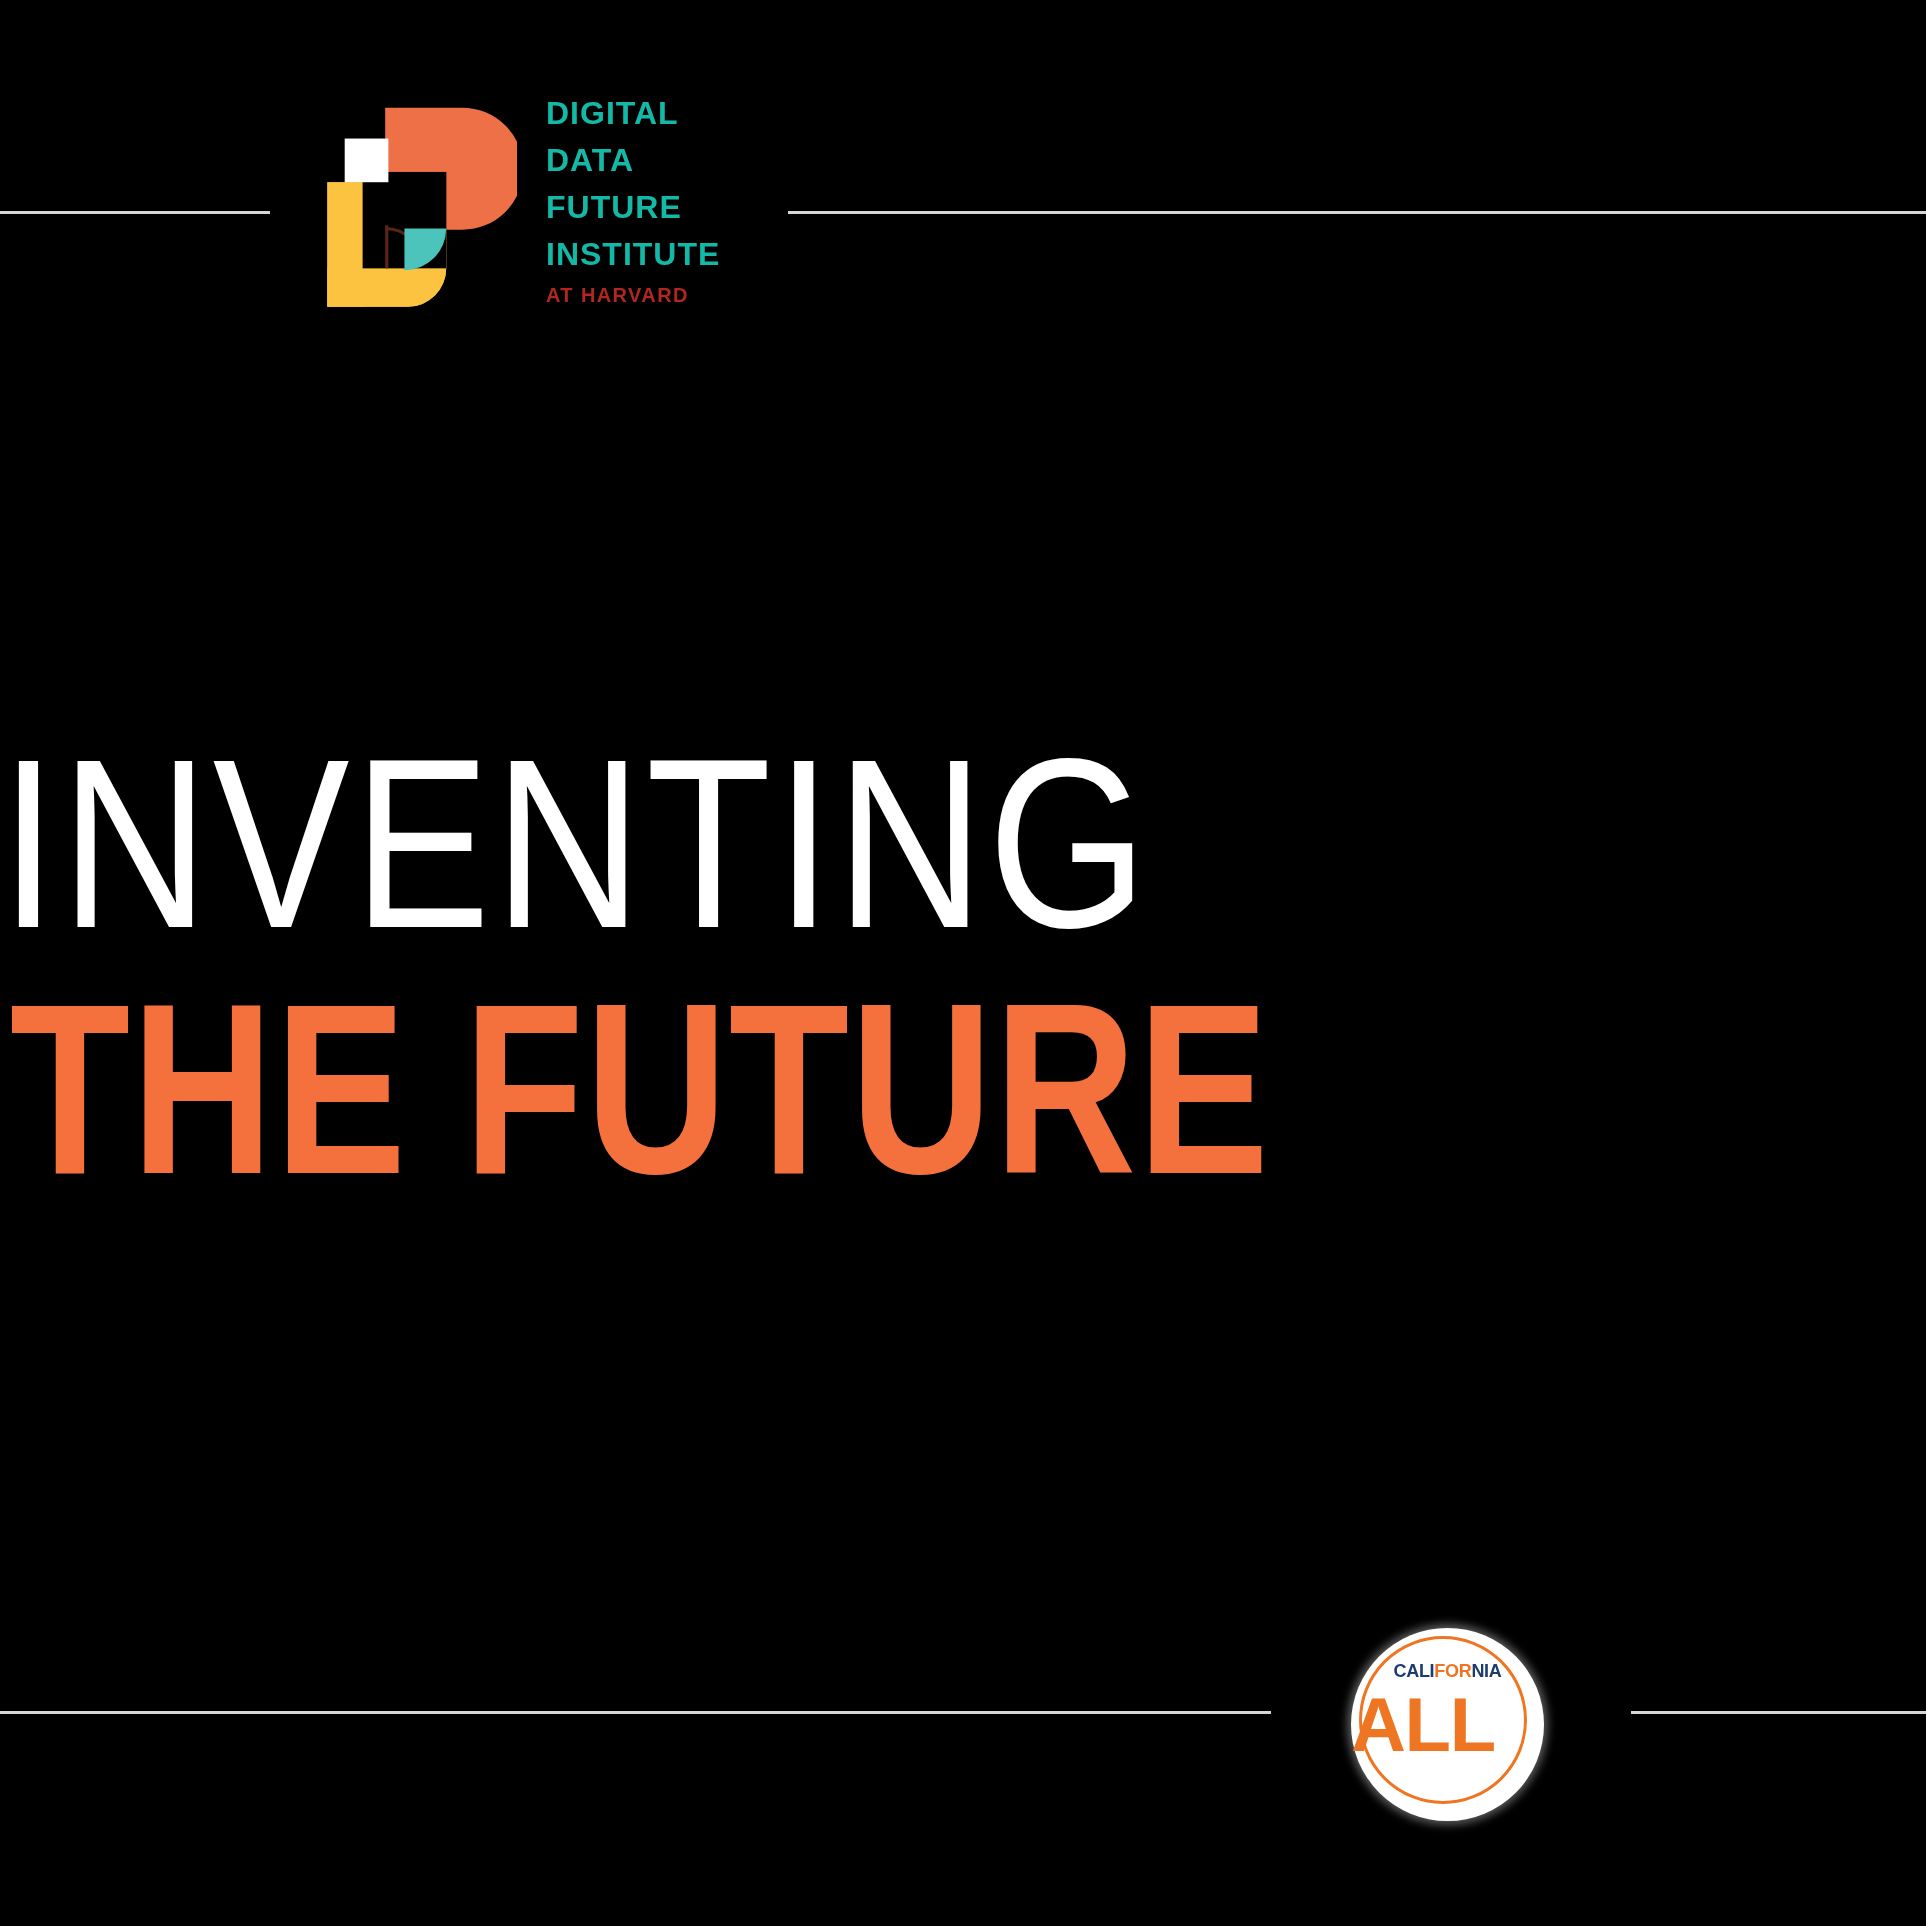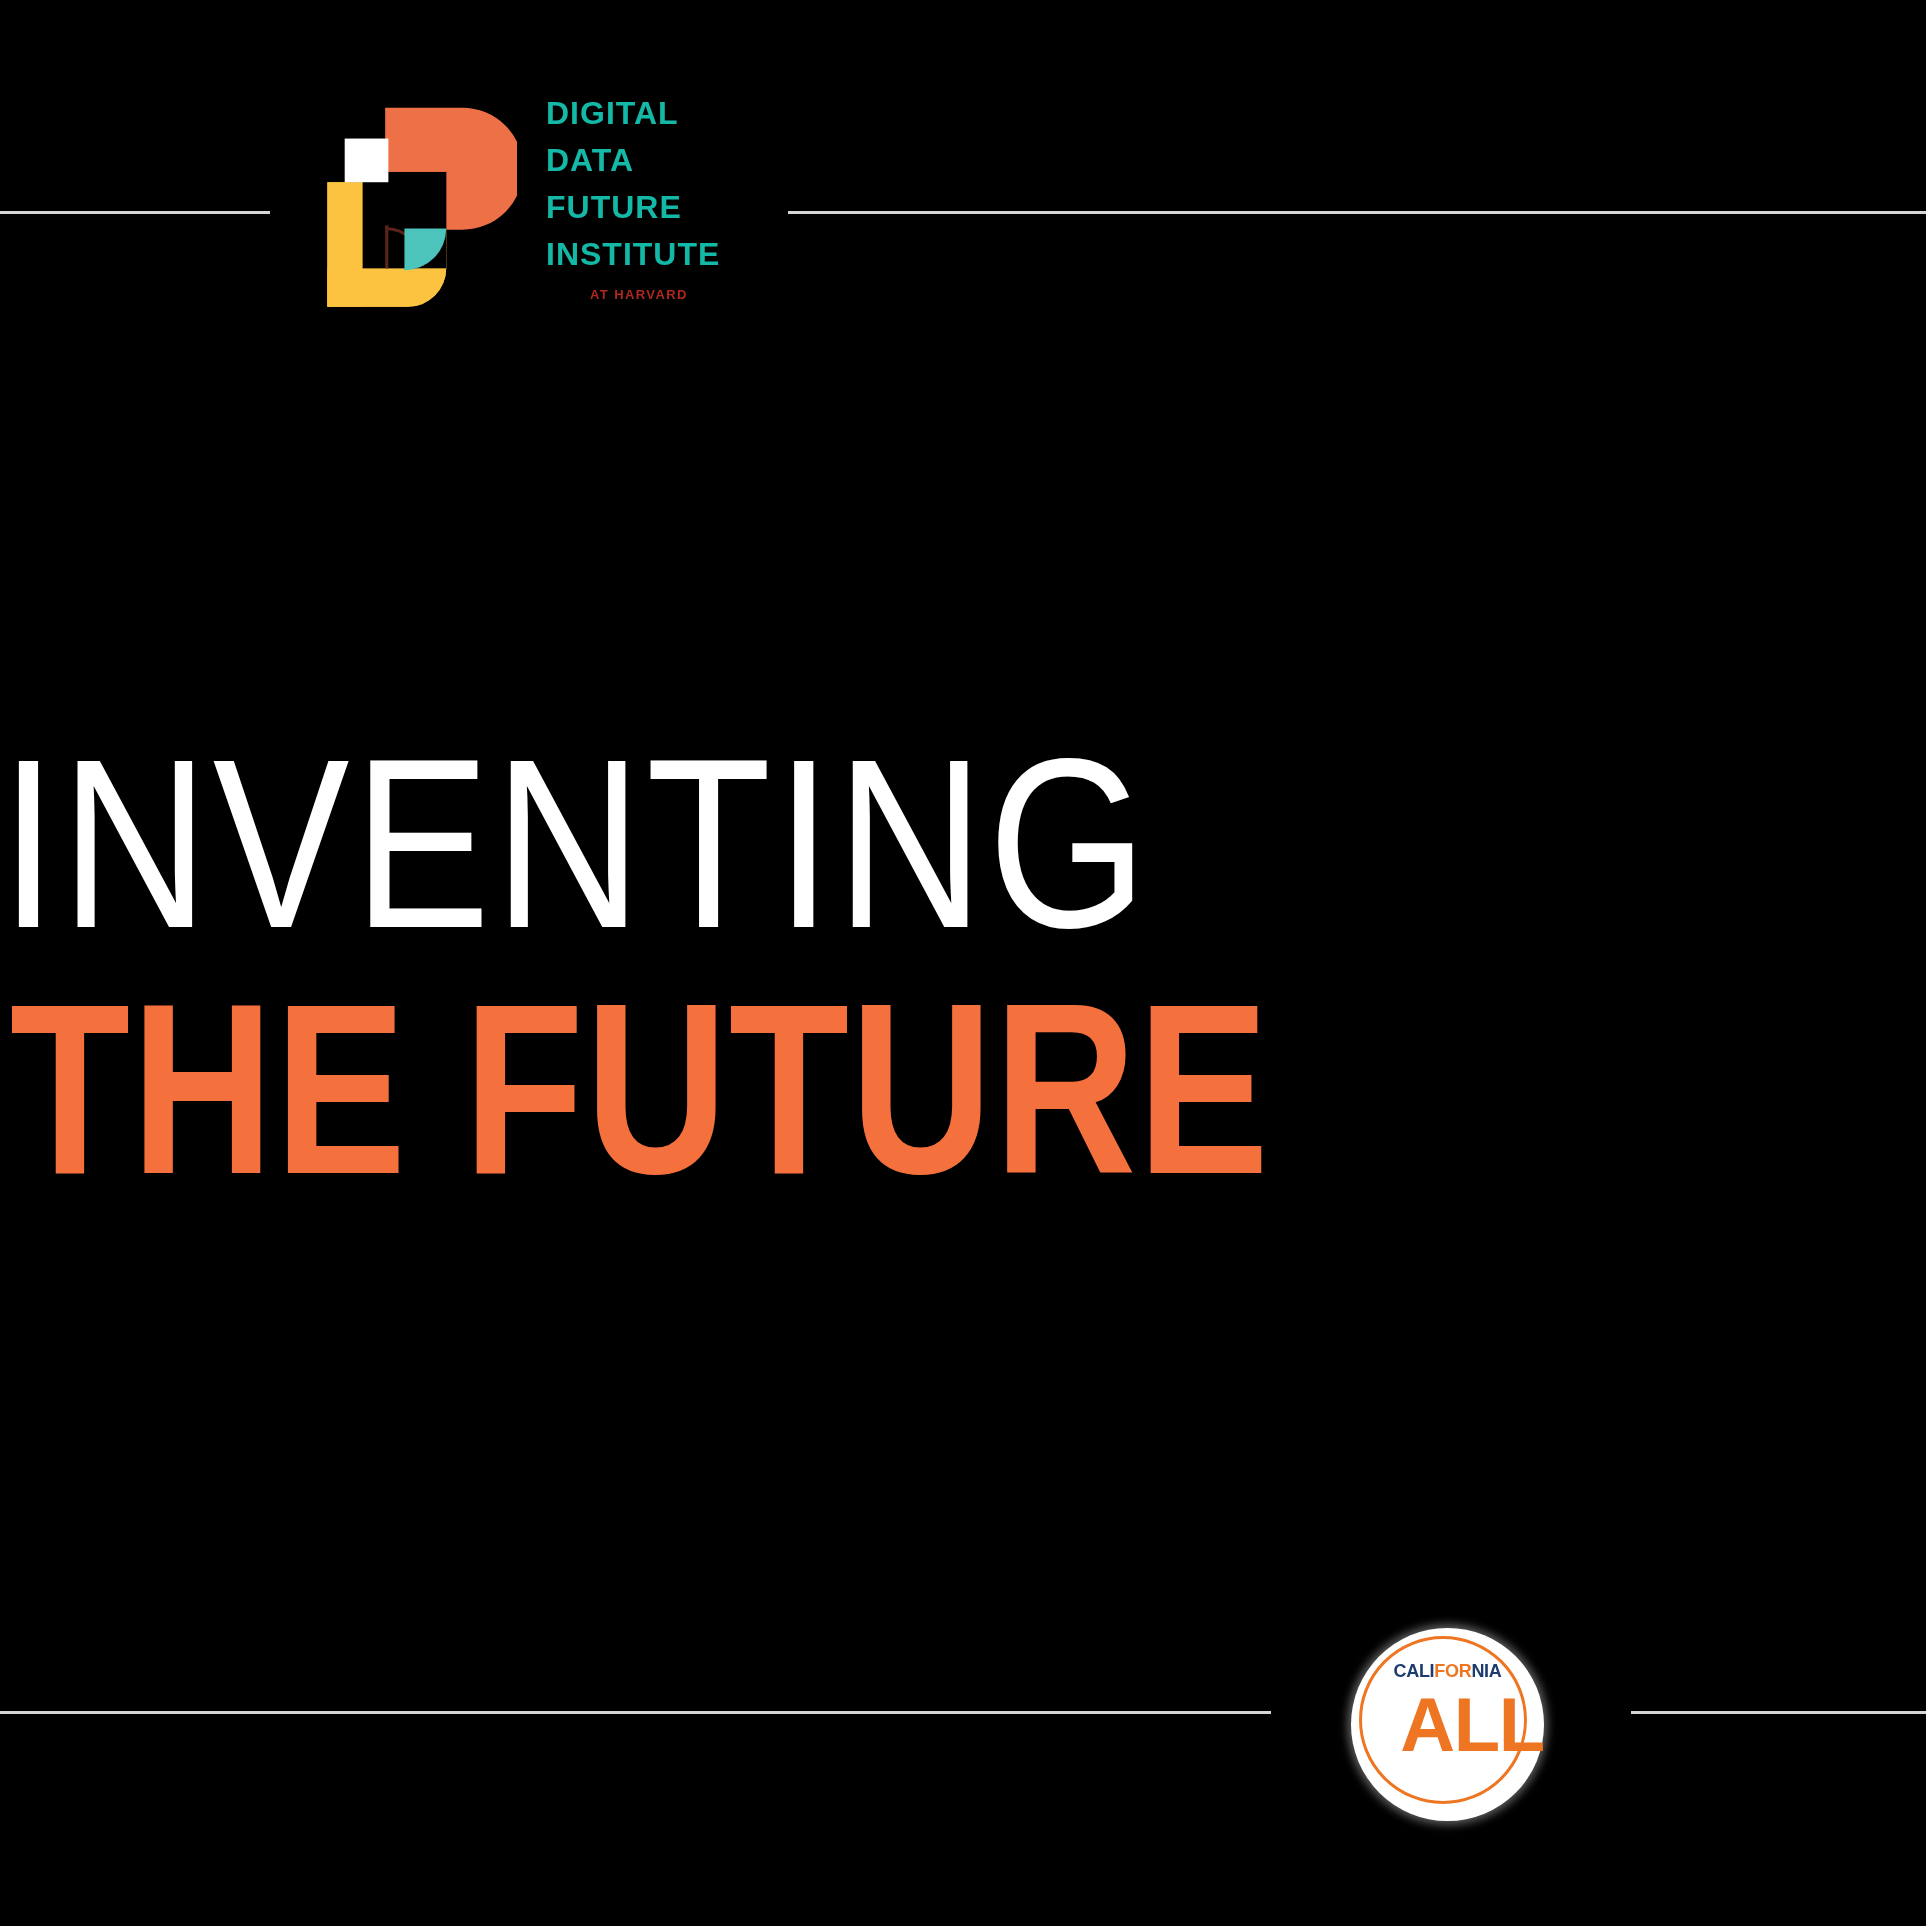--- a/index.html
+++ b/index.html
@@ -54,26 +54,25 @@
     font-weight: bold;
     font-size: 32px;
     line-height: 47px;
     letter-spacing: 1px;
     white-space: nowrap;
   }
   #wm-harvard {
     color: #b0271f;
     font-family: "Liberation Sans", sans-serif;
     font-weight: bold;
-    font-size: 13px;
+    font-size: 20px;
     letter-spacing: 1.4px;
     line-height: 26px;
     margin-top: 3.9px;
     white-space: nowrap;
-    margin-left: 44px;
   }
 
   
   #headline {
     position: absolute;
     left: 0;
     top: 729px;
     width: 1926px;
     text-align: left;
   }
@@ -135,21 +134,21 @@
     letter-spacing: -0.3px;
     color: #1c3b6e;
     white-space: nowrap;
   }
   #ca-wordmark-top .for { color: #ee7623; }
   #ca-wordmark-all {
     position: absolute;
     left: 0;
     top: 59px;
     width: 193px;
-    text-align: right;
+    text-align: left;
     font-family: "Liberation Sans", sans-serif;
     font-weight: bold;
     font-size: 76px;
     line-height: 76px;
     letter-spacing: -1.3px;
     color: #ee7623;
     white-space: nowrap;
   }
 </style>
 </head>

